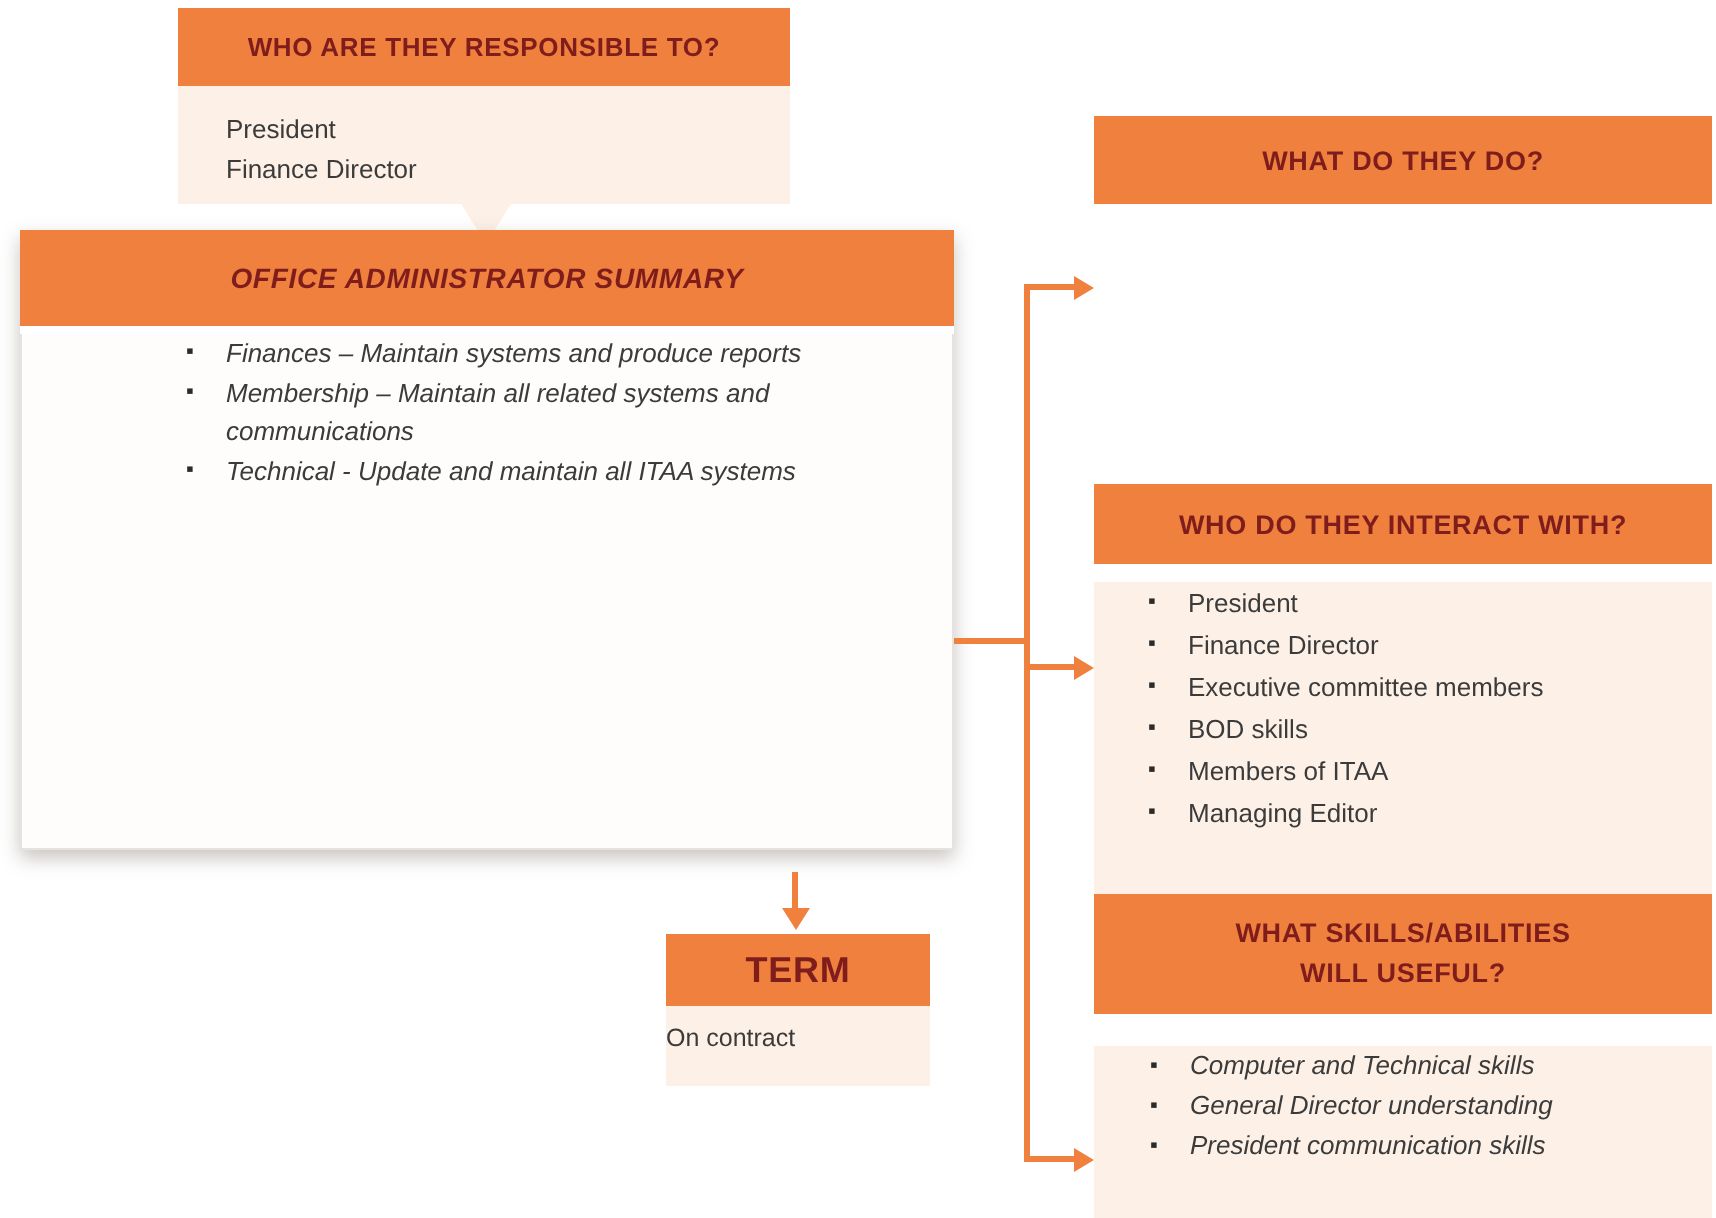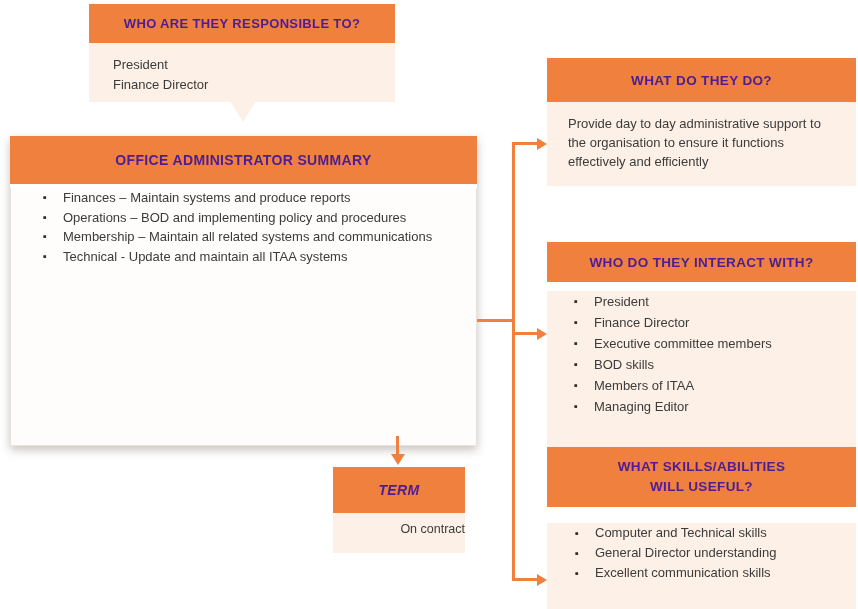--- a/index.html
+++ b/index.html
@@ -7,21 +7,21 @@
     position: relative;
     width: 858px; height: 609px;
     background: #ffffff;
     font-family: "Liberation Sans", "DejaVu Sans", sans-serif;
     color: var(--text, #3b3b3b);
     overflow: hidden;
   }
   .box { position: absolute; }
   .hdr {
     background: var(--orange, #F0803E);
-    color: #4c1d95;
+    color: #7f1d1d;
     font-weight: bold;
     letter-spacing: 0.35px;
     display: flex; align-items: center; justify-content: center;
     text-align: center;
     font-size: 13.5px;
   }
   .bd { background: var(--peach, #FDF0E6); }
 
   
   .resp { left: 89px; top: 4px; width: 306px; }
@@ -29,56 +29,56 @@
   .resp .bd { height: 59px; padding: 12px 0 0 24px; box-sizing: border-box; font-size: 13px; line-height: 20px; }
   .callout-pointer {
     position: absolute; left: 230px; top: 101px;
     width: 0; height: 0;
     border-left: 13px solid transparent;
     border-right: 13px solid transparent;
     border-top: 21px solid var(--peach, #FDF0E6);
   }
 
   
-  .main { left: 10px; top: 136px; width: 467px; box-shadow: 0 4px 9px rgba(110,100,90,0.38); }
+  .main { left: 10px; top: 115px; width: 467px; box-shadow: 0 4px 9px rgba(110,100,90,0.38); font-style: italic; }
   .main .hdr { height: 48px; font-size: 14px; }
   .main .bd {
     background: var(--card-bg, #FFFDFB);
     height: 258px; box-sizing: border-box;
     border: 1px solid #E6E2DE; border-top: none;
     font-size: 13.5px;
   }
   .main p { margin: 15px 18px 0; line-height: 25px; }
-  .main ul { margin: 4px 0 0; padding-left: 52px; list-style: none; }
+  .main ul { margin: 4px 0 0; padding-left: 102px; list-style: none; }
   .main li { position: relative; line-height: 19.5px; font-size: 13px; }
   .main li::before, .blist li::before {
     content: "▪"; position: absolute; left: -20px; top: 0;
     font-size: 11px; color: #2b2b2b;
   }
 
   
   .rbox { left: 547px; width: 309px; }
   .whatdo { top: 58px; }
   .whatdo .hdr { height: 44px; }
   .whatdo .bd { height: 84px; box-sizing: border-box; padding: 12px 18px 0 21px; font-size: 13px; line-height: 19px; }
   .interact { top: 210px; margin-top: 32px; }
   .interact .hdr { height: 40px; }
   .interact .bd { height: 174px; box-sizing: border-box; }
   .interact ul { margin: 9px 0 0; padding-left: 47px; list-style: none; }
   .interact li { position: relative; line-height: 21px; font-size: 13px; }
   .skills { top: 447px; }
   .skills .hdr { height: 60px; line-height: 20px; padding: 0 60px; box-sizing: border-box; }
   .skills .bd { height: 102px; box-sizing: border-box; }
   .skills ul { margin: 16px 0 0; padding-left: 48px; list-style: none; }
-  .skills li { position: relative; line-height: 20px; font-size: 13px; }
+  .skills li { position: relative; line-height: 20px; font-size: 13px; font-style: italic; }
 
   
   .term { left: 333px; top: 467px; width: 132px; }
-  .term .hdr { height: 46px; font-size: 14px; font-style: italic; }
-  .term .bd { height: 40px; box-sizing: border-box; padding-top: 9px; text-align: right; font-size: 12.5px; }
+  .term .hdr { height: 36px; font-size: 18px; }
+  .term .bd { height: 40px; box-sizing: border-box; padding-top: 9px; text-align: left; font-size: 12.5px; }
 
   
   .line { position: absolute; background: var(--orange, #F0803E); }
   .trunk        { left: 512px; top: 142px; width: 2.5px; height: 437px; }
   .exit-line    { left: 477px; top: 319px; width: 37px;  height: 2.5px; }
   .branch-top   { left: 512px; top: 142px; width: 27px;  height: 2.5px; }
   .branch-mid   { left: 512px; top: 332px; width: 27px;  height: 2.5px; }
   .branch-bot   { left: 512px; top: 578px; width: 27px;  height: 2.5px; }
   .ah-right {
     position: absolute; width: 0; height: 0;
@@ -108,30 +108,28 @@
       <div>Finance Director</div>
     </div>
   </div>
   <div class="callout-pointer"></div>
 
   <div class="box main">
     <div class="hdr">OFFICE ADMINISTRATOR SUMMARY</div>
     <div class="bd">
       <ul>
           <li>Finances – Maintain systems and produce reports</li>
-          <li>Operations – BOD and implementing policy and procedures</li>
           <li>Membership – Maintain all related systems and communications</li>
           <li>Technical - Update and maintain all ITAA systems</li>
         </ul>
     </div>
   </div>
 
   <div class="box rbox whatdo">
     <div class="hdr">WHAT DO THEY DO?</div>
-    <div class="bd">Provide day to day administrative support to the organisation to ensure it functions effectively and efficiently</div>
   </div>
 
   <div class="box rbox interact">
     <div class="hdr">WHO DO THEY INTERACT WITH?</div>
     <div class="bd">
       <ul class="blist">
           <li>President</li>
           <li>Finance Director</li>
           <li>Executive committee members</li>
           <li>BOD skills</li>
@@ -140,21 +138,21 @@
         </ul>
     </div>
   </div>
 
   <div class="box rbox skills">
     <div class="hdr">WHAT SKILLS/ABILITIES WILL USEFUL?</div>
     <div class="bd">
       <ul class="blist">
           <li>Computer and Technical skills</li>
           <li>General Director understanding</li>
-          <li>Excellent communication skills</li>
+          <li>President communication skills</li>
         </ul>
     </div>
   </div>
 
   <div class="box term">
     <div class="hdr">TERM</div>
     <div class="bd">On contract</div>
   </div>
 
   <div class="line trunk"></div>

